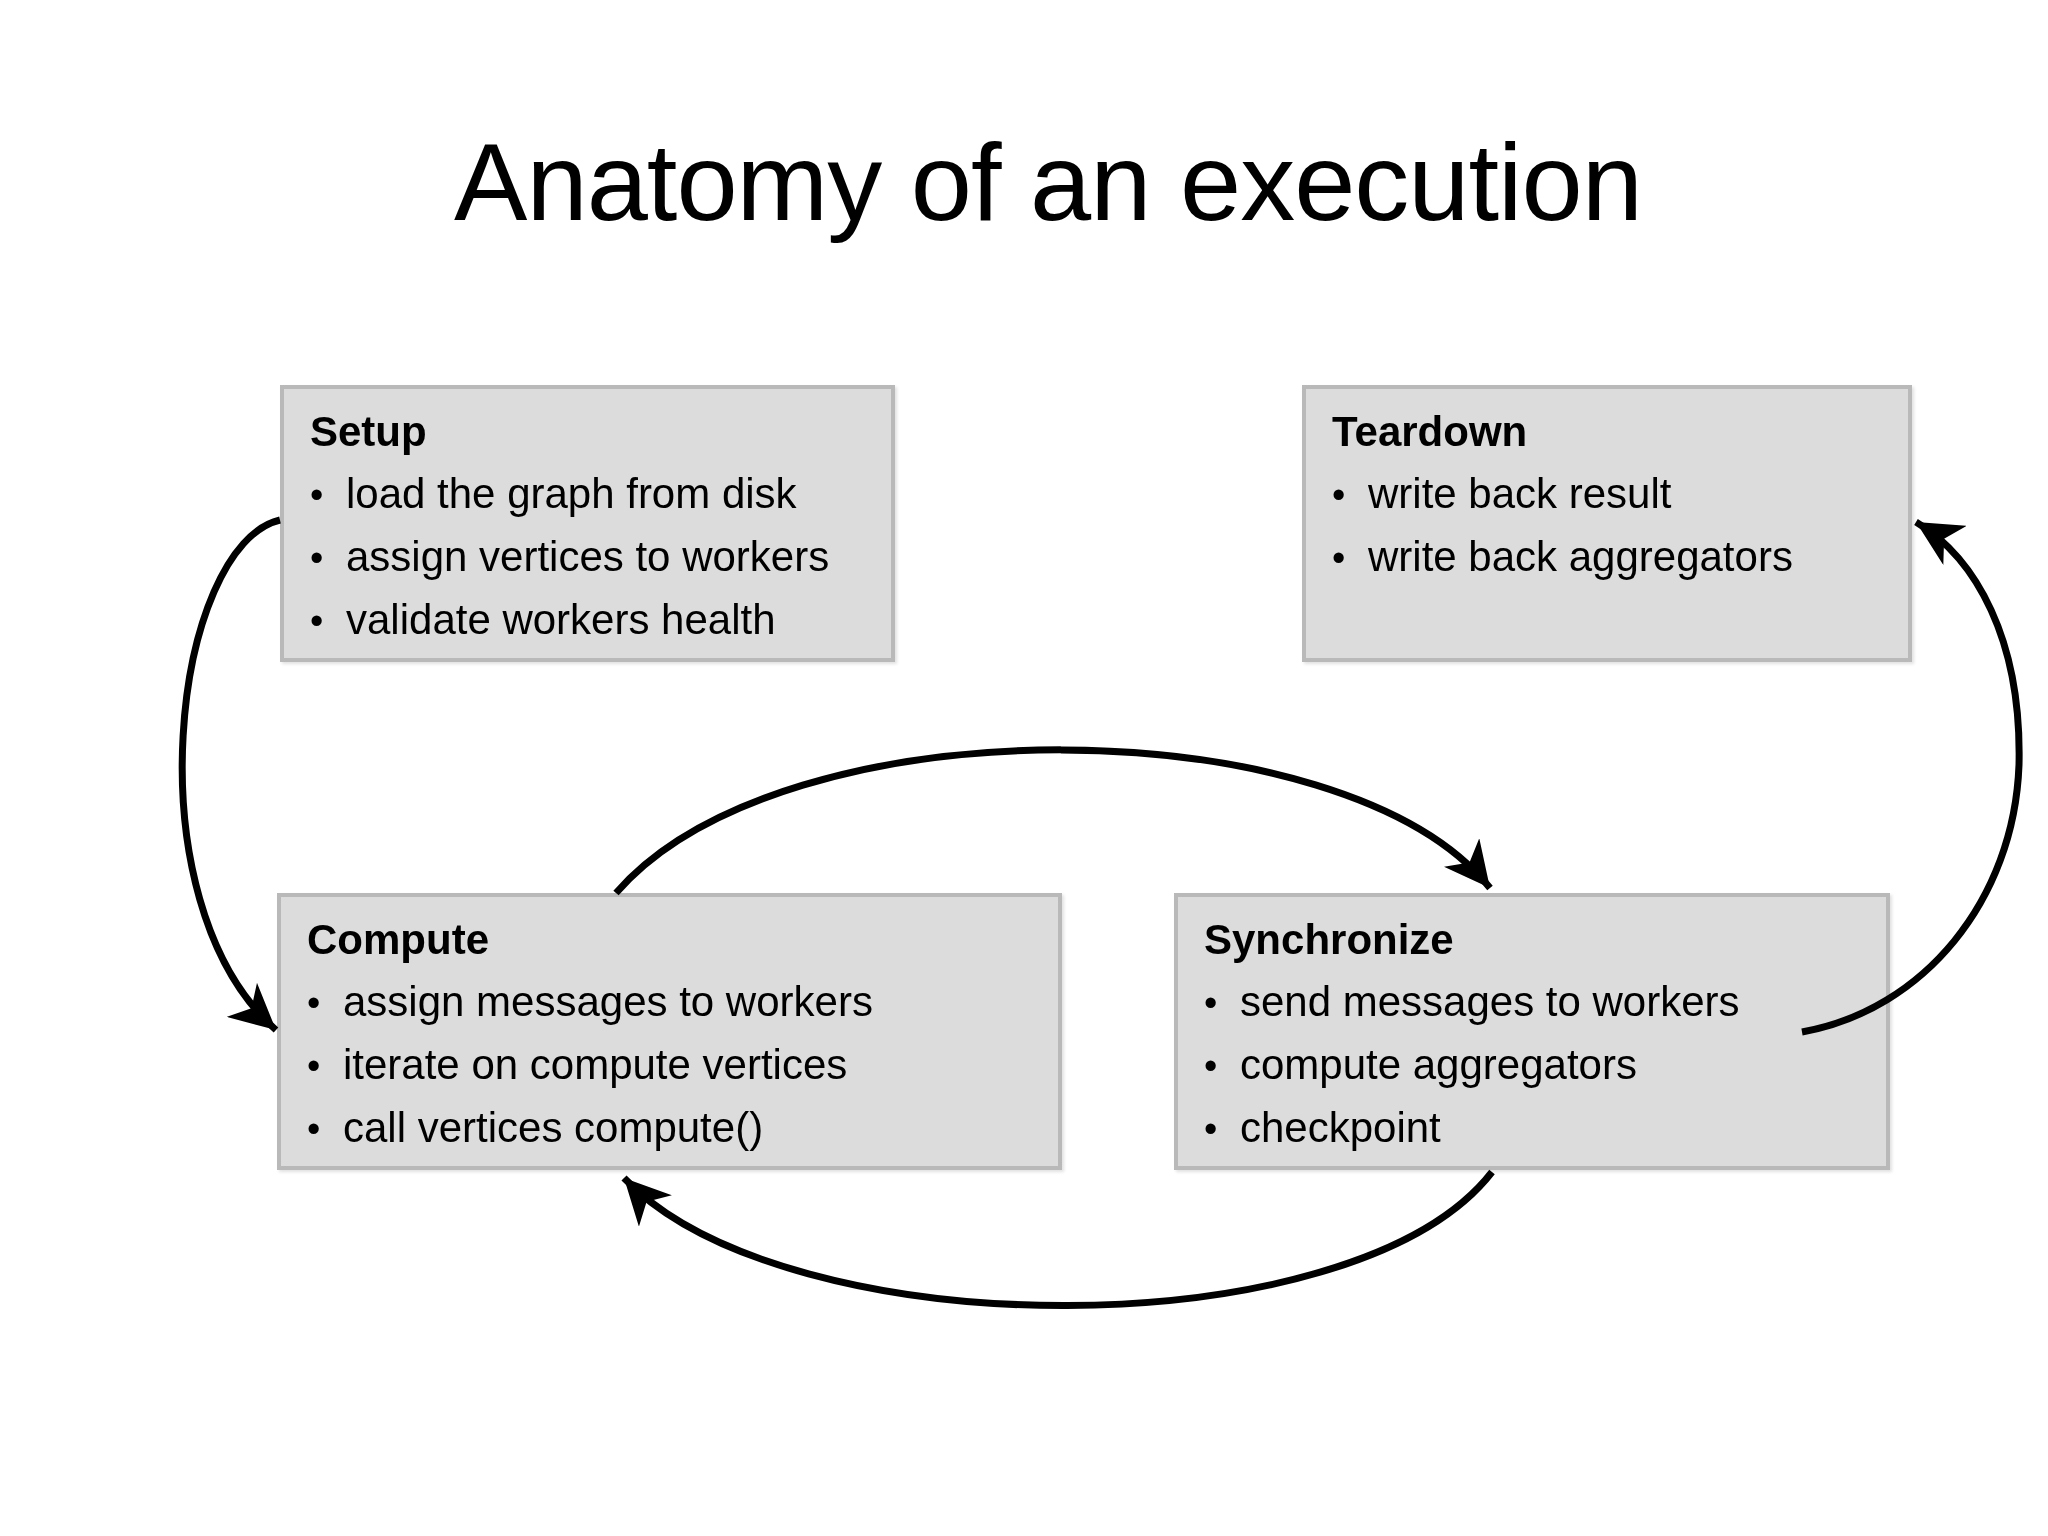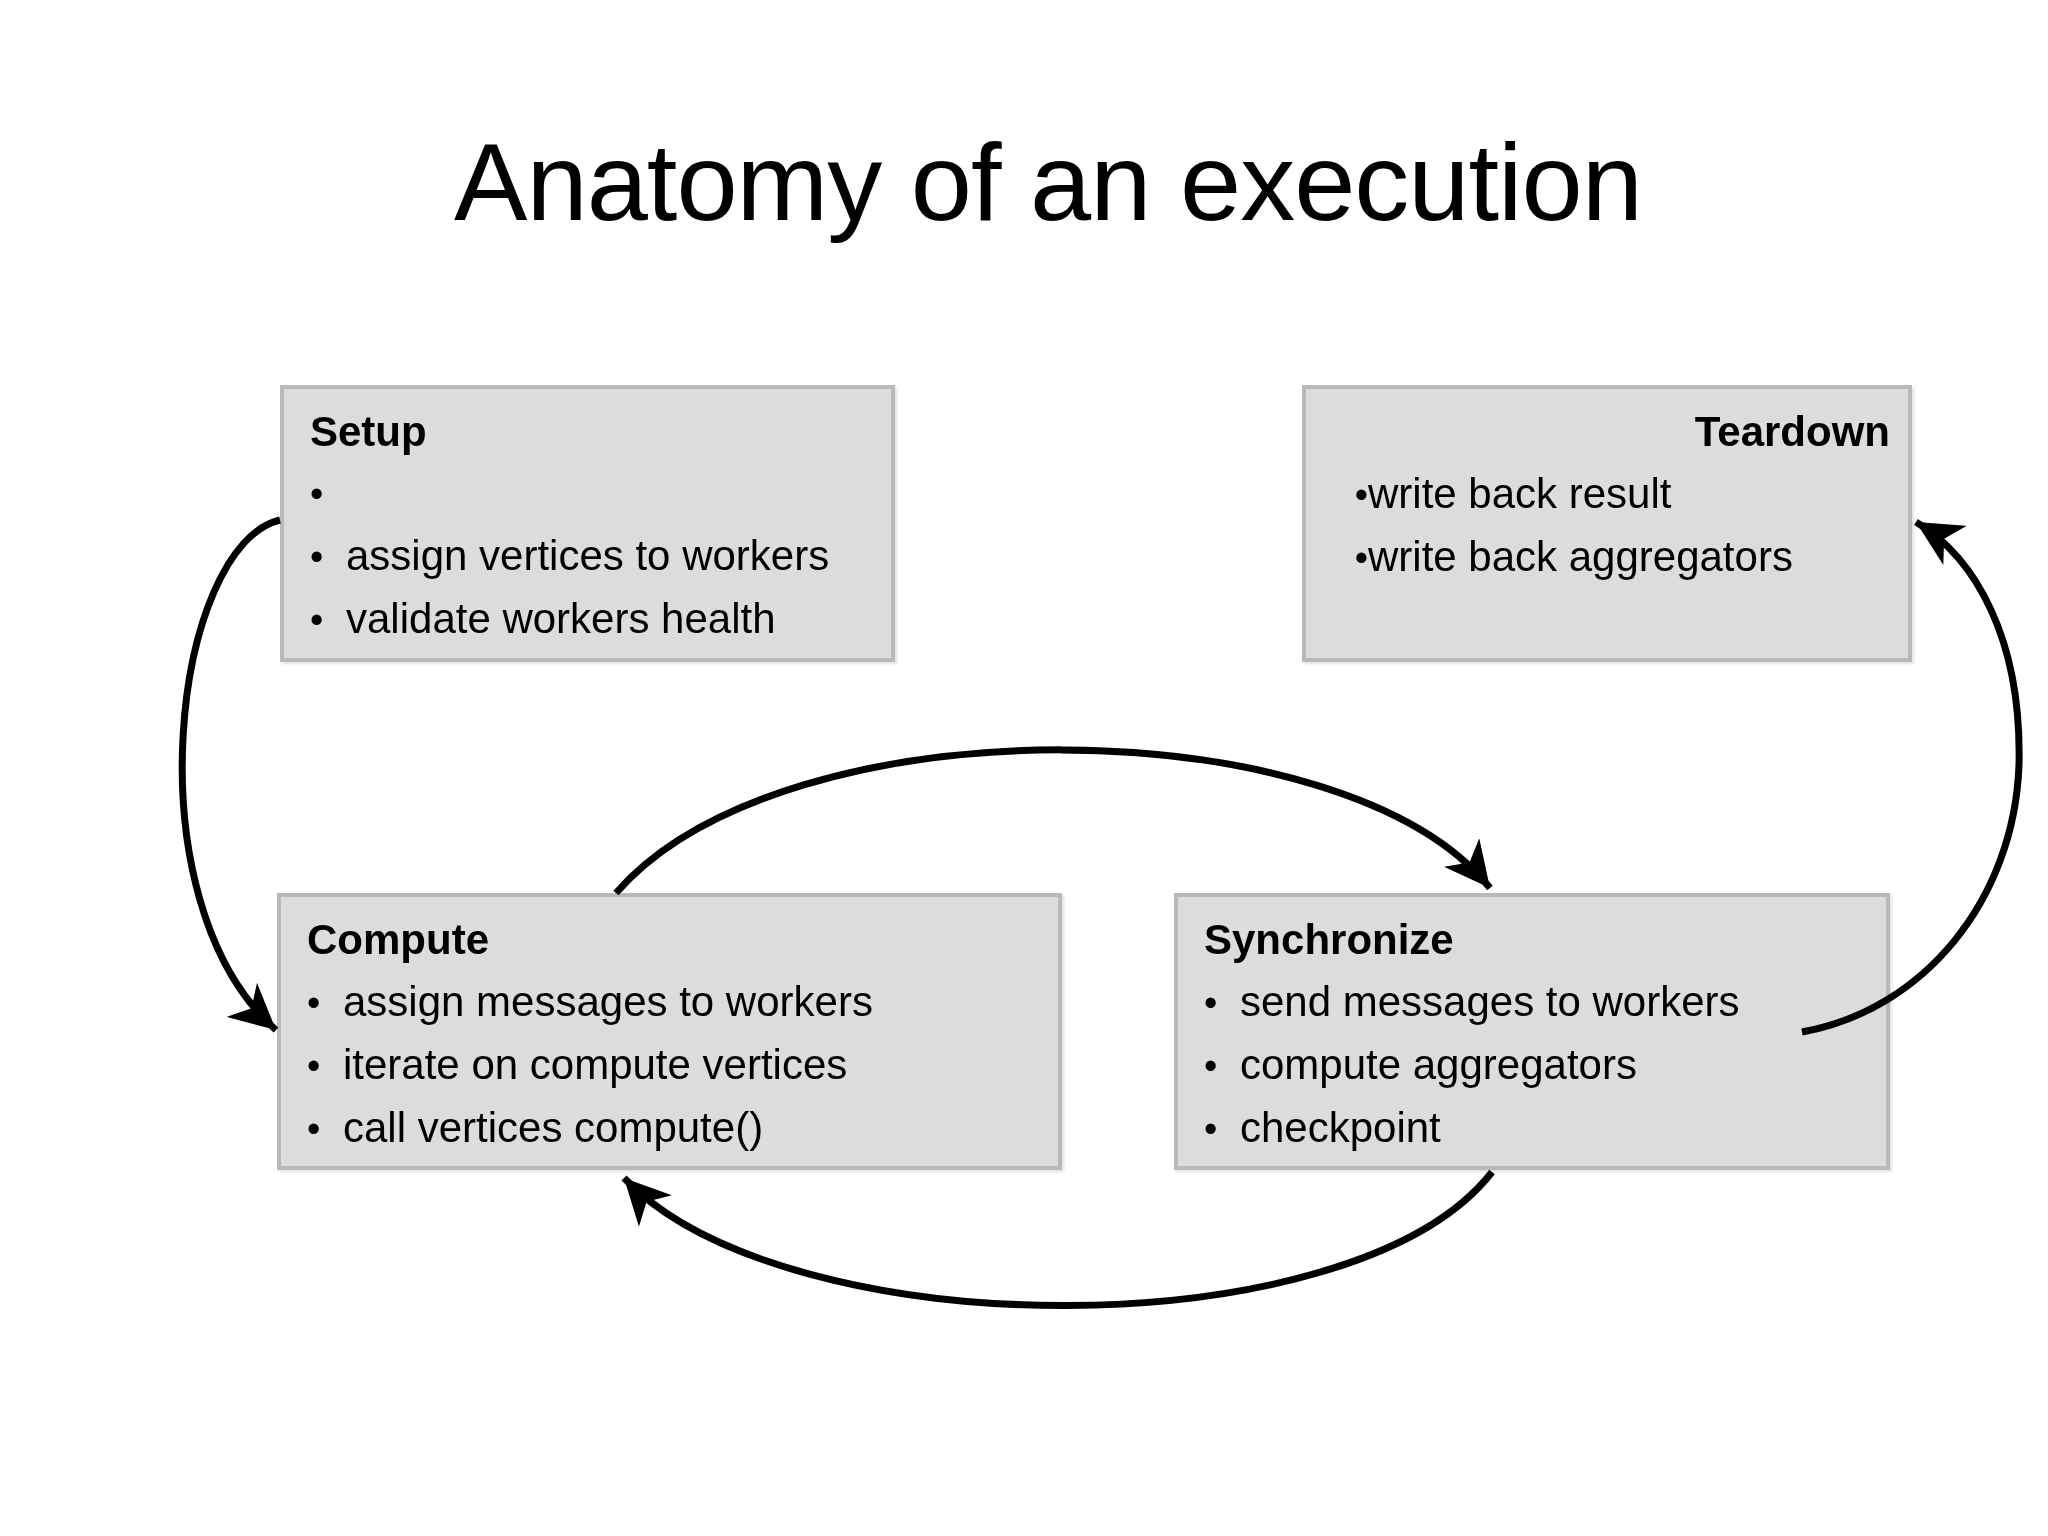--- a/index.html
+++ b/index.html
@@ -50,21 +50,21 @@
     line-height: 62px;
     color: #000000;
     white-space: nowrap;
   }
   .bullet-glyph {
     width: 36px;
     flex: 0 0 36px;
     font-size: 38px;
   }
   #node-setup       { left: 256px;  top: 385px; width: 615px; height: 277px; }
-  #node-teardown    { left: 1278px; top: 385px; width: 610px; height: 277px; text-align: right; }
+  #node-teardown    { left: 1278px; top: 385px; width: 610px; height: 277px; }
   #node-compute     { left: 253px;  top: 893px; width: 785px; height: 277px; }
   #node-synchronize { left: 1150px; top: 893px; width: 716px; height: 277px; }
   .arrow-layer {
     position: absolute;
     left: 0;
     top: 0;
     width: 2048px;
     height: 1536px;
     pointer-events: none;
   }
@@ -78,20 +78,21 @@
 <body>
 
 <div class="slide">
 
   <div class="slide-title">Anatomy of an execution</div>
 
   <div class="node" id="node-setup">
     <div class="node-title">Setup</div>
     <div class="bullet-line">
       <span class="bullet-glyph">•</span>
+      <span>load the graph from disk</span>
     </div>
     <div class="bullet-line">
       <span class="bullet-glyph">•</span>
       <span>assign vertices to workers</span>
     </div>
     <div class="bullet-line">
       <span class="bullet-glyph">•</span>
       <span>validate workers health</span>
     </div>
   </div>

